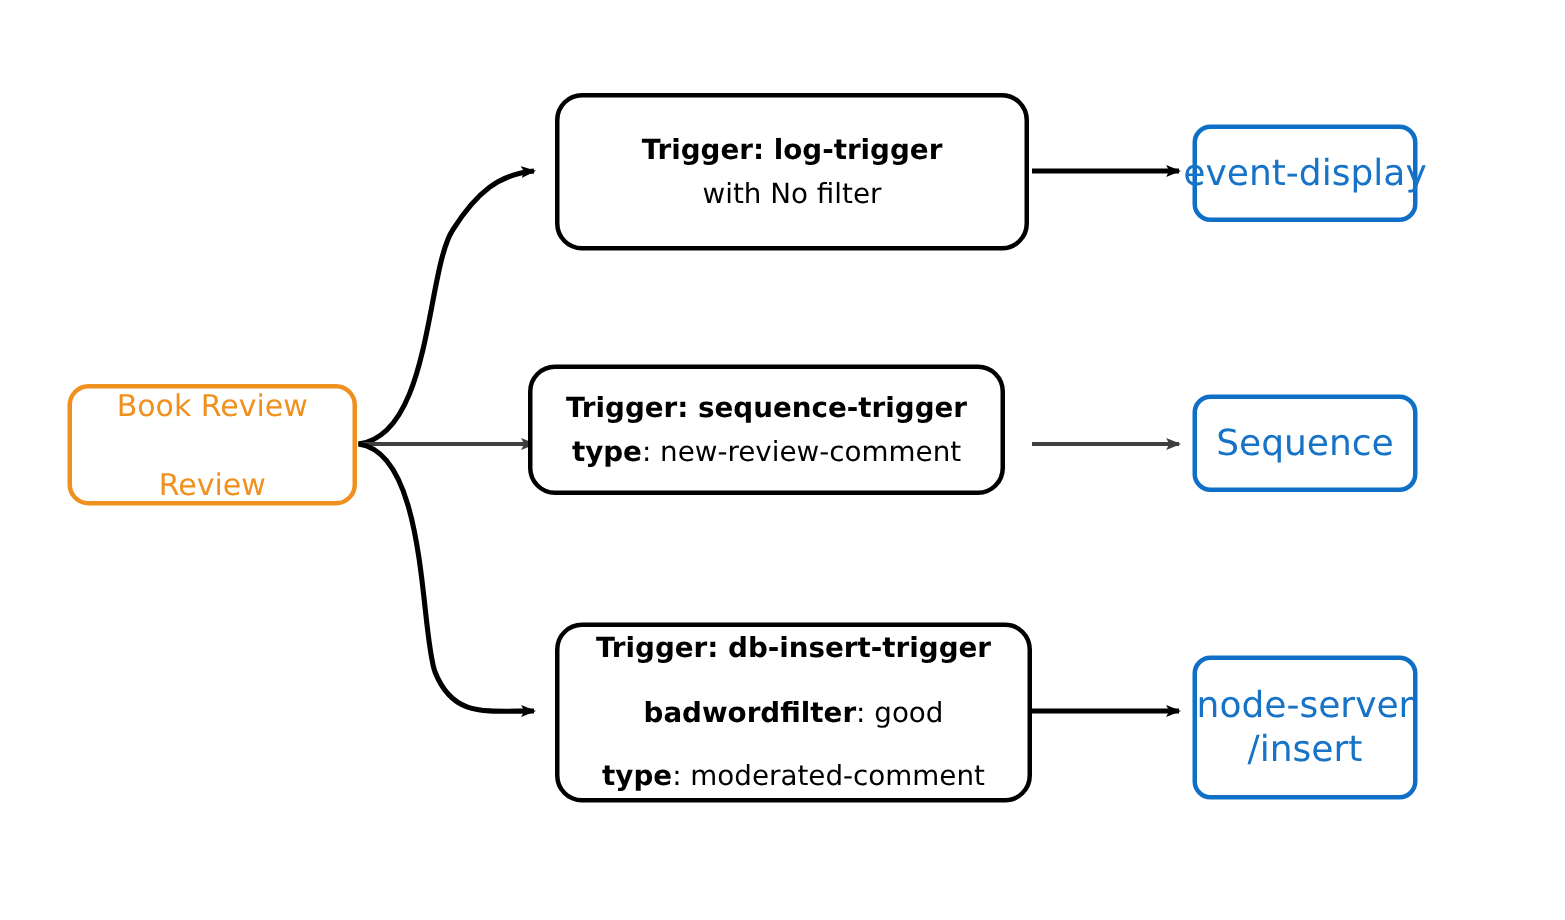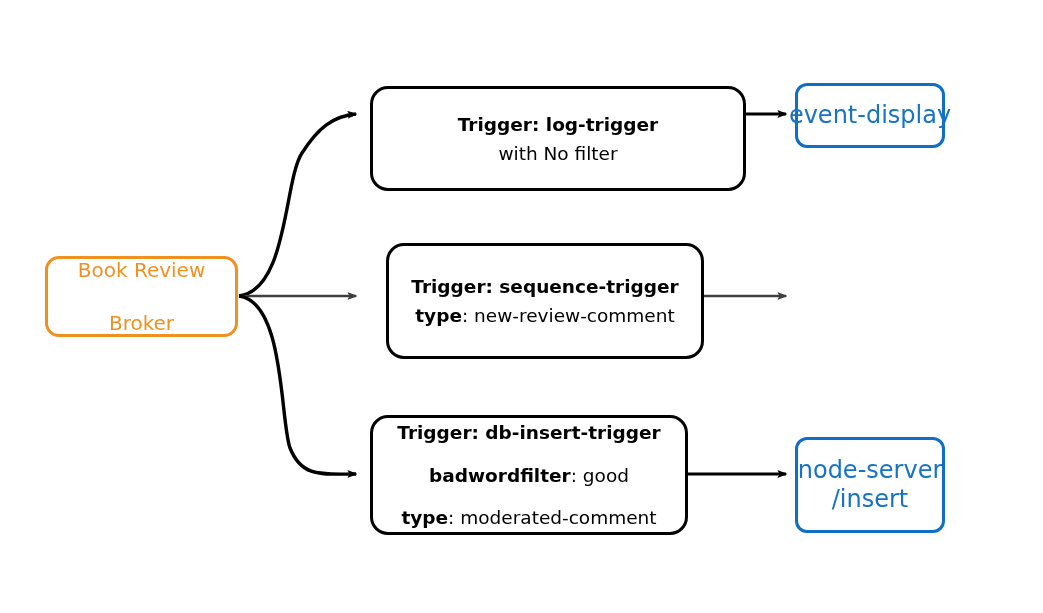--- a/index.html
+++ b/index.html
@@ -91,42 +91,45 @@
 
     <path d="M688,114 L786,114" fill="none" stroke="#000000" stroke-width="3.2" marker-end="url(#arrowBlack)"></path>
 
     <path d="M688,296 L786,296" fill="none" stroke="#3f3f3f" stroke-width="2.6" marker-end="url(#arrowGray)"></path>
 
     <path d="M688,474 L786,474" fill="none" stroke="#000000" stroke-width="3.2" marker-end="url(#arrowBlack)"></path>
   </svg>
 
   <div class="node node-broker" style="left:45px; top:256px; width:193px; height:81px;">
     <span class="ln">Book Review</span>
-    <span class="ln">Broker</span>
+    <span class="ln">Review</span>
   </div>
 
-  <div class="node node-trigger" style="left:370px; top:62px; width:376px; height:105px;margin-top:24px;">
+  <div class="node node-trigger" style="left:370px; top:62px; width:316px; height:105px;">
     <span class="ln b">Trigger: log-trigger</span>
     <span class="ln"><span class="b"></span><span class="r">with No filter</span></span>
   </div>
 
-  <div class="node node-trigger" style="left:386px; top:243px; width:318px; height:116px;">
+  <div class="node node-trigger" style="left:352px; top:243px; width:318px; height:87px;">
     <span class="ln b">Trigger: sequence-trigger</span>
     <span class="ln"><span class="b">type</span><span class="r">: new-review-comment</span></span>
   </div>
 
   <div class="node node-trigger" style="left:370px; top:415px; width:318px; height:120px;justify-content:space-between;">
     <span class="ln b">Trigger: db-insert-trigger</span>
     <span class="ln"><span class="b">badwordfilter</span><span class="r">: good</span></span>
     <span class="ln"><span class="b">type</span><span class="r">: moderated-comment</span></span>
   </div>
 
   <div class="node node-target" style="left:795px; top:83px; width:150px; height:65px;">
     <span class="ln">event-display</span>
   </div>
 
+  <div class="node node-target" style="left:795px; top:263px; width:150px; height:65px;">
+    <span class="ln">Sequence</span>
+  </div>
 
   <div class="node node-target" style="left:795px; top:437px; width:150px; height:96px;">
     <span class="ln">node-server</span>
     <span class="ln">/insert</span>
   </div>
 
 </div>
 
 </body></html>

